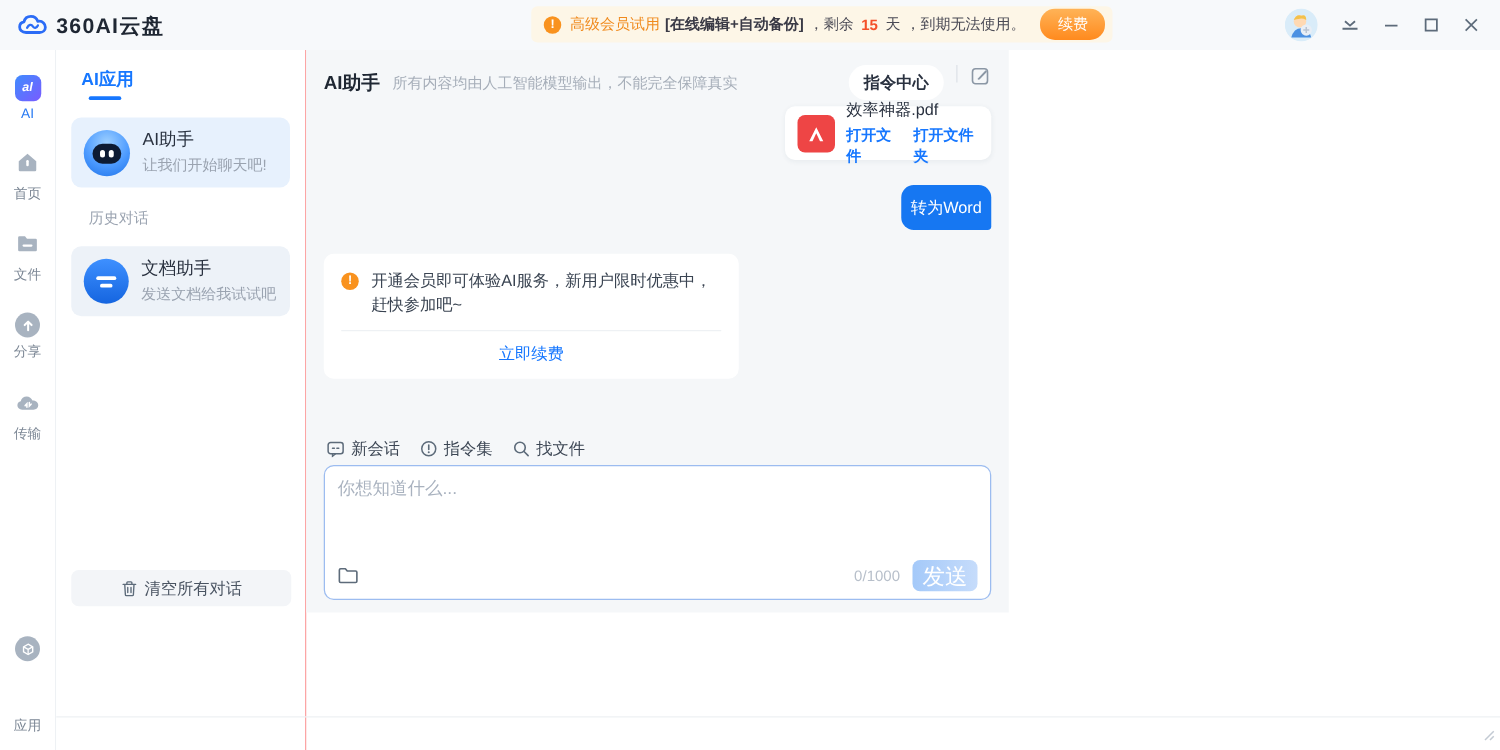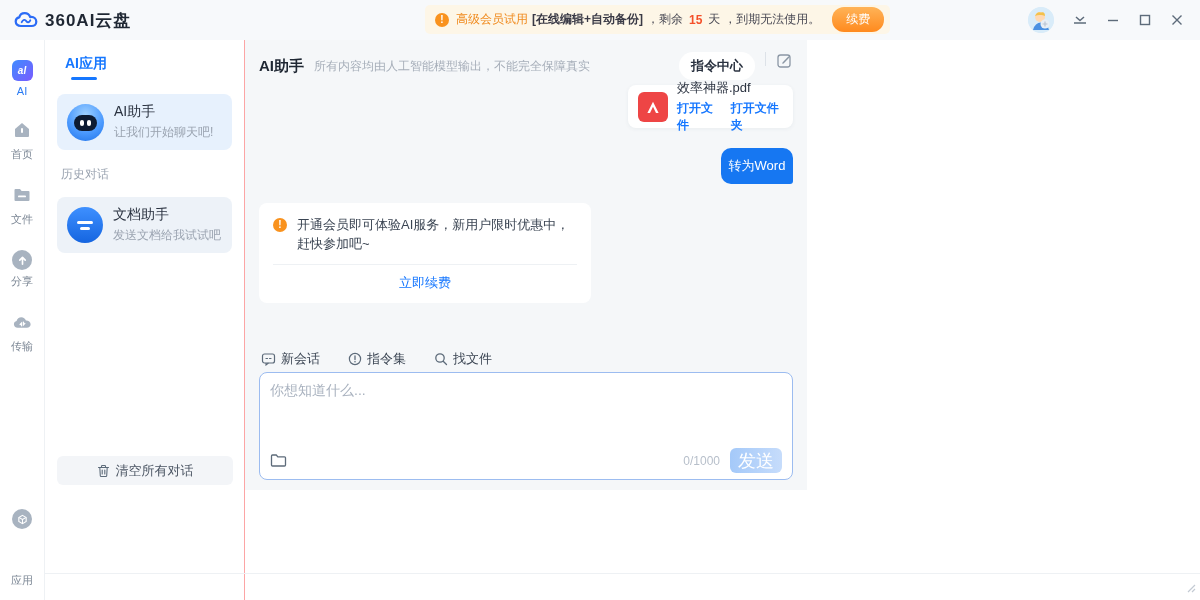--- a/index.html
+++ b/index.html
@@ -87,21 +87,21 @@
     position:absolute; left:7px; top:11px; width:23px; height:16px; border-radius:8px;
     background:#0d1b33; display:flex; align-items:center; justify-content:center; gap:3px;
   }
   .robot-eye { width:4px; height:6px; border-radius:2px; background:#fff; }
   .doc-ic {
     width:36px; height:36px; border-radius:50%; flex:0 0 auto;
     background:linear-gradient(180deg,#3e90ff,#1565e0);
     display:flex; flex-direction:column; align-items:center; justify-content:center; gap:3px;
   }
   .doc-ic .bar { height:3px; border-radius:2px; background:#fff; }
-  .history-label { color:#9aa3b0; font-size:12px; margin:16px 0 2px 4px; }
+  .history-label { color:#9aa3b0; font-size:12px; margin:16px 0 2px 14px; }
   .clear-btn {
     position:absolute; left:12px; top:416px; width:176px; height:29px;
     background:#f3f5f8; border:none; border-radius:6px; color:#4a5462; font-size:13px;
     display:flex; align-items:center; justify-content:center; gap:6px; cursor:pointer;
   }
 
   
   .main {
     position:absolute; left:245px; top:40px; width:562px; height:450px;
     background:#f5f7f9;
@@ -137,21 +137,21 @@
   }
 
   .notice-card {
     position:absolute; left:14px; top:163px; width:332px;
     background:#fff; border-radius:8px; padding:13px 14px 11px 14px;
   }
   .notice-row { display:flex; align-items:flex-start; gap:7px; font-size:13px; color:#3a4452; line-height:1.45; }
   .notice-sep { height:1px; background:#eef1f4; margin:10px 0 9px 0; }
   .notice-action { text-align:center; color:#1677ff; font-size:13px; cursor:pointer; }
 
-  .chat-toolbar { position:absolute; left:16px; top:310px; display:flex; gap:28px; }
+  .chat-toolbar { position:absolute; left:16px; top:310px; display:flex; gap:16px; }
   .ct-item { display:flex; align-items:center; gap:5px; font-size:13px; color:#3c4654; cursor:pointer; }
   .ct-item .ic { color:#5d6b7a; display:flex; }
 
   .input-box {
     position:absolute; left:14px; top:332px; width:534px; height:108px;
     background:#fff; border:1.5px solid #9cbcf0; border-radius:8px;
     padding:9px 10px 6px 10px; display:flex; flex-direction:column;
   }
   .input-box textarea {
     border:none; outline:none; resize:none; flex:1; font-size:14px;

